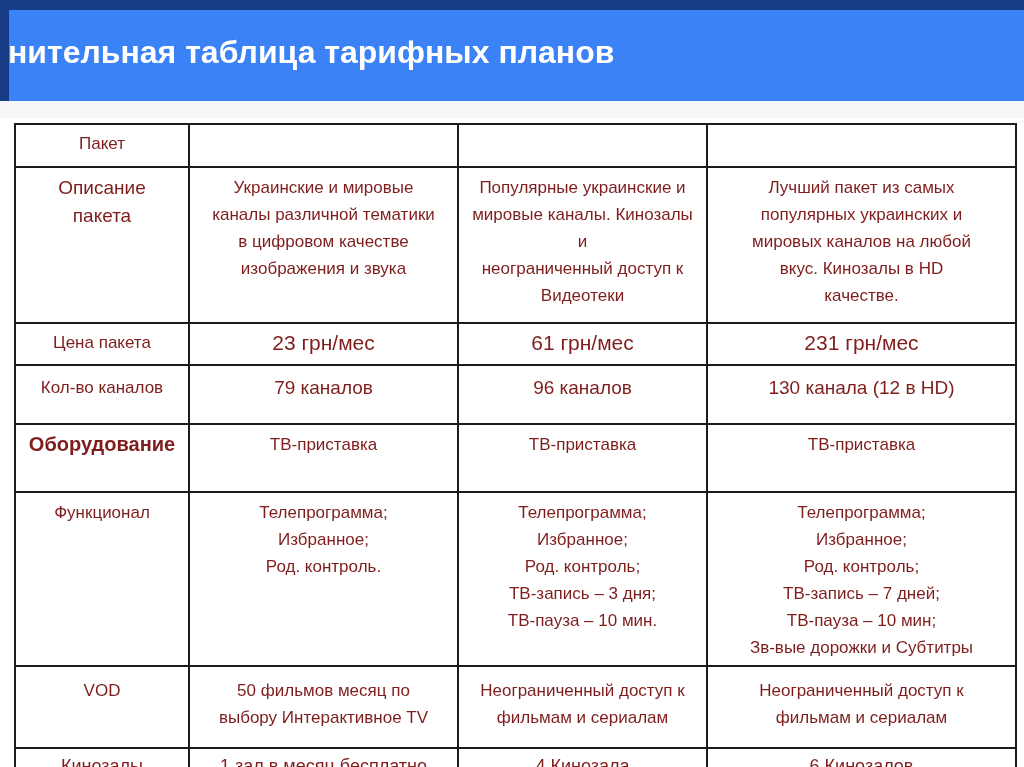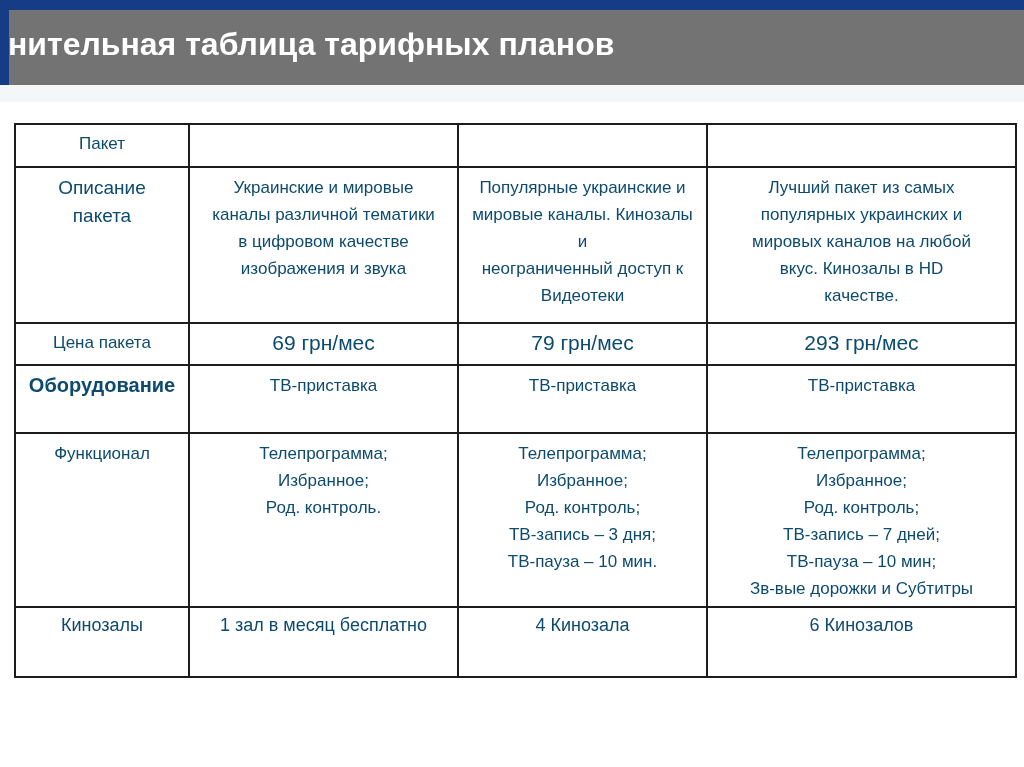--- a/index.html
+++ b/index.html
@@ -5,22 +5,22 @@
   * { margin: 0; padding: 0; box-sizing: border-box; }
   html, body {
     width: 1024px; height: 767px;
     overflow: hidden;
     background: #ffffff;
     font-family: "Liberation Sans", "DejaVu Sans", sans-serif;
   }
   
   .banner {
     position: relative;
-    width: 1024px; height: 85px;
-    background: #737373;
+    width: 1024px; height: 101px;
+    background: #3b82f6;
   }
   .banner-top-edge {
     position: absolute; top: 0; left: 0;
     width: 100%; height: 10px;
     background: #163c85;
   }
   .banner-left-edge {
     position: absolute; top: 0; left: 0;
     width: 9px; height: 100%;
     background: #163c85;
@@ -45,21 +45,21 @@
     left: 14px; top: 123px;
   }
   table.tariffs {
     border-collapse: collapse;
     table-layout: fixed;
     width: 1001px;
     background: #ffffff;
   }
   table.tariffs td {
     border: 2px solid #1c1c1c;
-    color: #0c4a6e;
+    color: #7f1d1d;
     text-align: center;
     vertical-align: top;
     padding: 6px 10px 4px 10px;
     font-size: 17px;
     line-height: 27px;
     white-space: pre-line;
     overflow: hidden;
   }
   td.lbl { font-size: 19px; }
   
@@ -115,23 +115,29 @@
 неограниченный доступ к
 Видеотеки</td>
         <td class="val">Лучший пакет из самых
 популярных украинских и
 мировых каналов на любой
 вкус. Кинозалы в HD
 качестве.</td>
       </tr>
       <tr class="r2">
         <td class="lbl">Цена пакета</td>
-        <td class="val">69 грн/мес</td>
-        <td class="val">79 грн/мес</td>
-        <td class="val">293 грн/мес</td>
+        <td class="val">23 грн/мес</td>
+        <td class="val">61 грн/мес</td>
+        <td class="val">231 грн/мес</td>
+      </tr>
+      <tr class="r3">
+        <td class="lbl">Кол-во каналов</td>
+        <td class="val">79 каналов</td>
+        <td class="val">96 каналов</td>
+        <td class="val">130 канала (12 в HD)</td>
       </tr>
       <tr class="r4">
         <td class="lbl">Оборудование</td>
         <td class="val">ТВ-приставка</td>
         <td class="val">ТВ-приставка</td>
         <td class="val">ТВ-приставка</td>
       </tr>
       <tr class="r5">
         <td class="lbl">Функционал</td>
         <td class="val">Телепрограмма;
@@ -142,20 +148,29 @@
 Род. контроль;
 ТВ-запись – 3 дня;
 ТВ-пауза – 10 мин.</td>
         <td class="val">Телепрограмма;
 Избранное;
 Род. контроль;
 ТВ-запись – 7 дней;
 ТВ-пауза – 10 мин;
 Зв-вые дорожки и Субтитры</td>
       </tr>
+      <tr class="r6">
+        <td class="lbl">VOD</td>
+        <td class="val">50 фильмов месяц по
+выбору Интерактивное TV</td>
+        <td class="val">Неограниченный доступ к
+фильмам и сериалам</td>
+        <td class="val">Неограниченный доступ к
+фильмам и сериалам</td>
+      </tr>
       <tr class="r7">
         <td class="lbl">Кинозалы</td>
         <td class="val">1 зал в месяц бесплатно</td>
         <td class="val">4 Кинозала</td>
         <td class="val">6 Кинозалов</td>
       </tr>
     </tbody>
   </table>
 </div>
 

